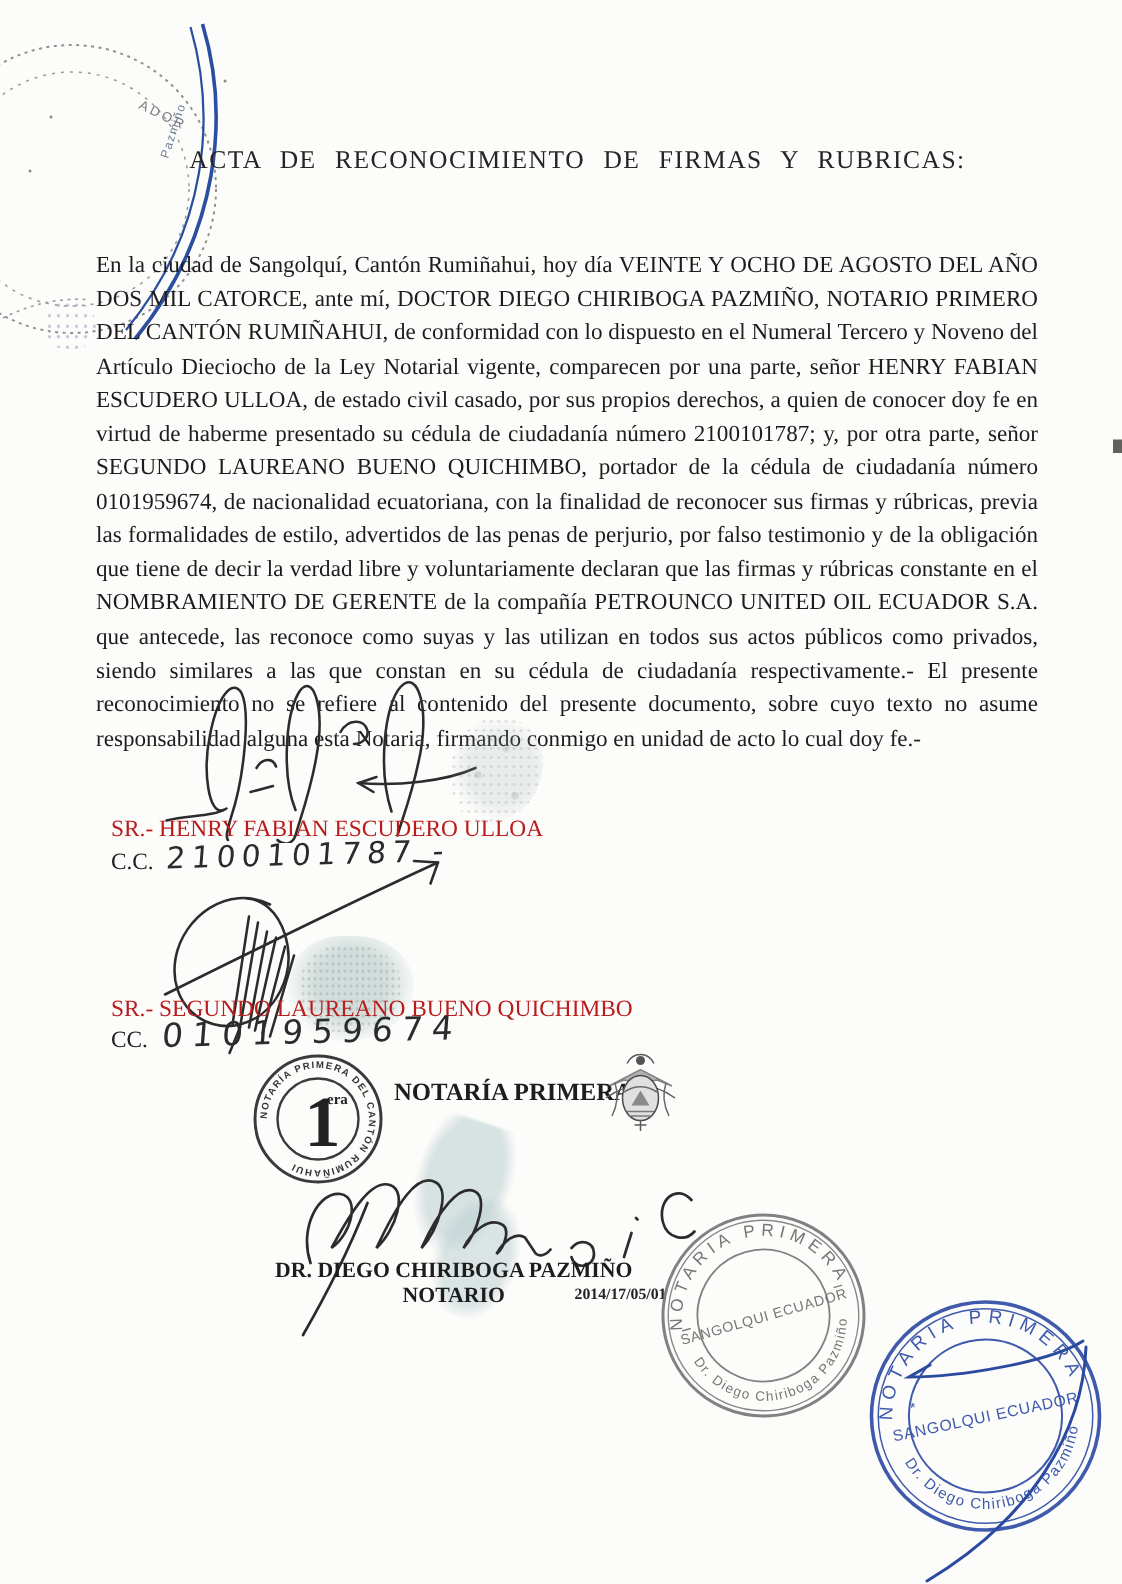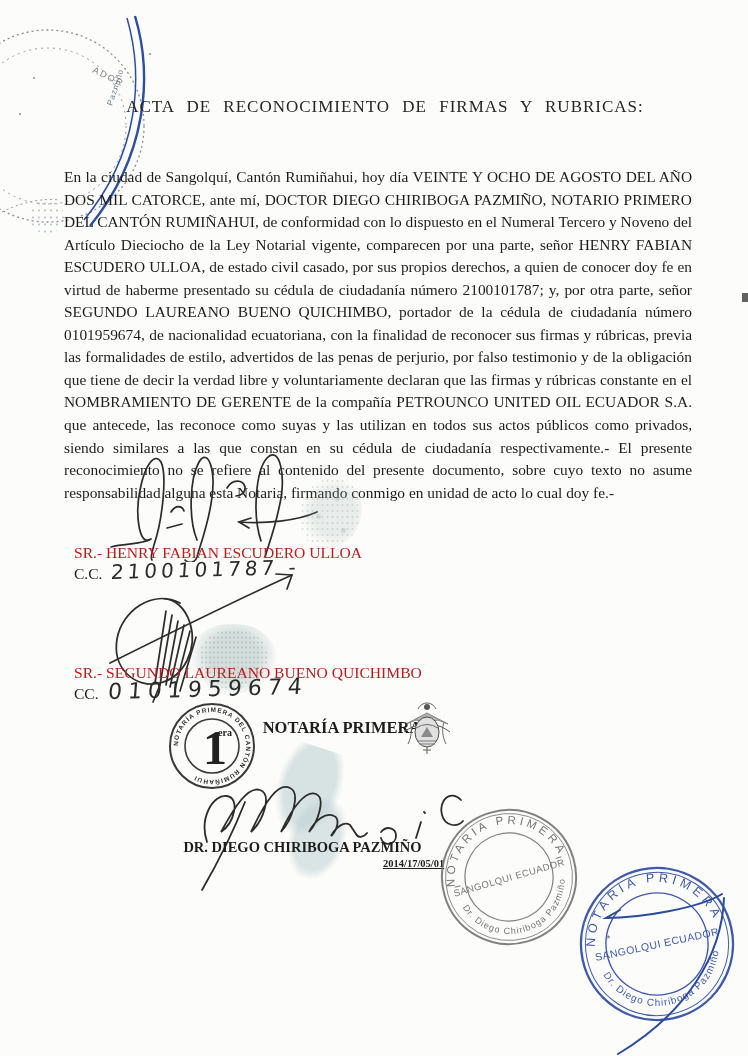--- a/index.html
+++ b/index.html
@@ -28,21 +28,21 @@
   }
   .hand.big{font-size:22px;letter-spacing:6px;}
   .office-lines{
     left:236px;top:716px;width:212px;text-align:center;
     font-weight:bold;font-size:16.5px;line-height:24px;color:#1d1d1d;
   }
   .notary-name{
     left:170px;top:839px;width:265px;text-align:center;
     font-weight:bold;font-size:14.5px;line-height:17px;color:#1d1d1d;
   }
-  .file-code{left:383px;top:858px;font-weight:bold;font-size:10.5px;color:#222;text-decoration:underline;}
+  .file-code{left:383px;top:858px;font-weight:bold;font-size:10.5px;color:#222;}
   svg{display:block;}
   .smudge{pointer-events:none;}
   .smudge-a{
     left:300px;top:478px;width:62px;height:70px;opacity:.55;filter:blur(.4px);
     background:
       radial-gradient(circle at 60% 30%, rgba(140,160,160,.5) 0 2px, transparent 3px),
       radial-gradient(circle at 30% 55%, rgba(120,140,140,.45) 0 2px, transparent 3px),
       radial-gradient(circle at 70% 75%, rgba(130,150,150,.5) 0 2px, transparent 3px),
       radial-gradient(ellipse at 55% 50%, rgba(150,170,170,.35) 0 45%, transparent 70%);
     border-radius:55% 45% 60% 40%;
@@ -184,20 +184,21 @@
       <path d="M22,84 C14,60 28,36 42,38 C55,40 50,64 36,74 C50,48 63,28 75,32 C87,36 79,62 66,74 C80,44 93,24 105,30 C116,35 107,62 96,74 C108,48 121,32 131,36 C141,40 133,64 124,74 C130,62 141,54 149,58 C156,61 151,74 146,78 C151,69 159,63 165,67 l6,9 c2,4 7,4 11,-1"></path>
       <path d="M196,74 c6,-7 15,-4 15,4 c0,9 -13,11 -15,2"></path>
       <path d="M236,64 l-5,16 m8,-26 l1,1"></path>
       <path d="M276,42 c-10,-11 -23,0 -19,15 c3,11 15,13 21,6"></path>
       <path d="M60,44 C49,72 32,106 17,132"></path>
     </g>
   </svg>
 
   <div class="abs notary-name">
     <div>DR. DIEGO CHIRIBOGA PAZMIÑO</div>
+    <div>NOTARIO</div>
   </div>
 
   <div class="abs file-code">2014/17/05/01</div>
 
   <svg class="abs" style="left:432px;top:800px" width="155" height="155" viewBox="0 0 155 155">
     <defs>
       <path id="tp-gray-top" d="M22,79 A55,55 0 0 1 132,79"></path>
       <path id="tp-gray-bot" d="M22,79 A55,55 0 0 0 132,79"></path>
     </defs>
     <g transform="rotate(-16 77 77)" opacity=".85">

